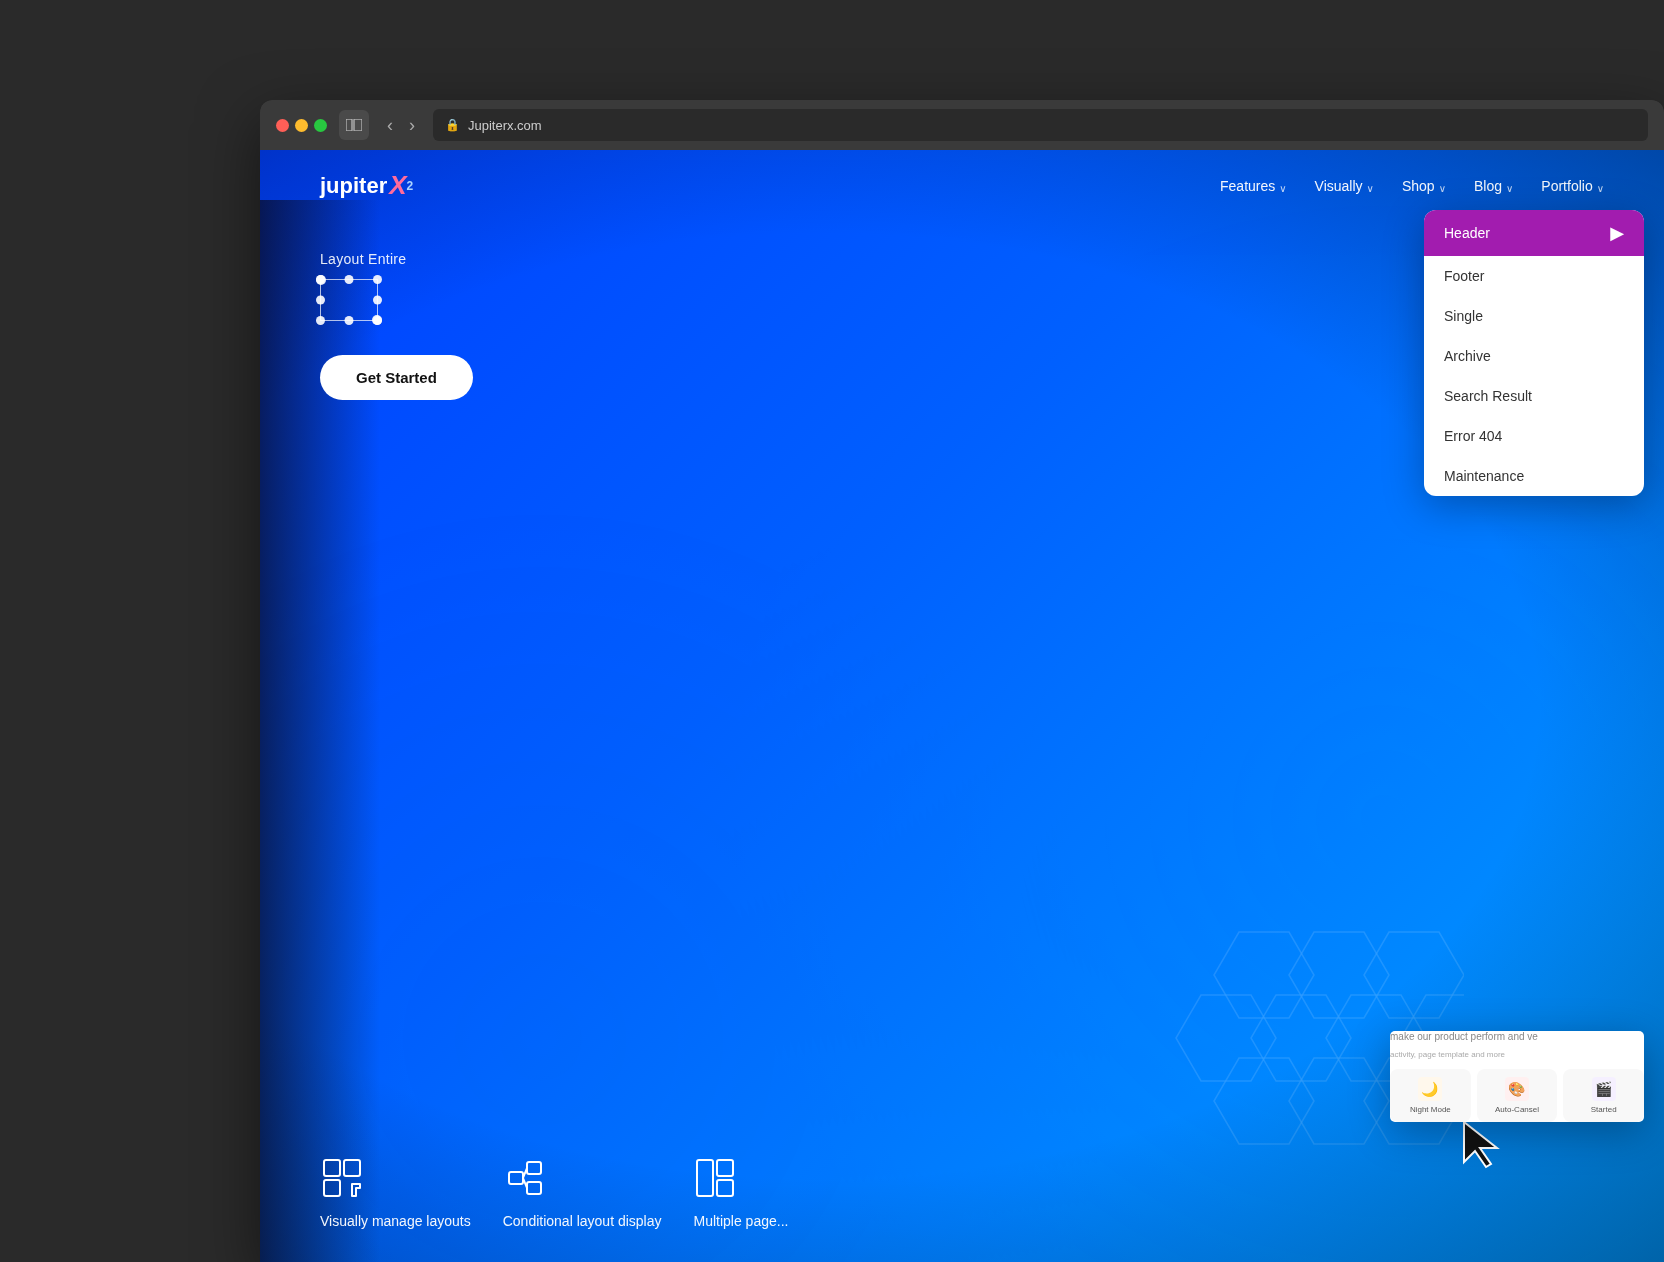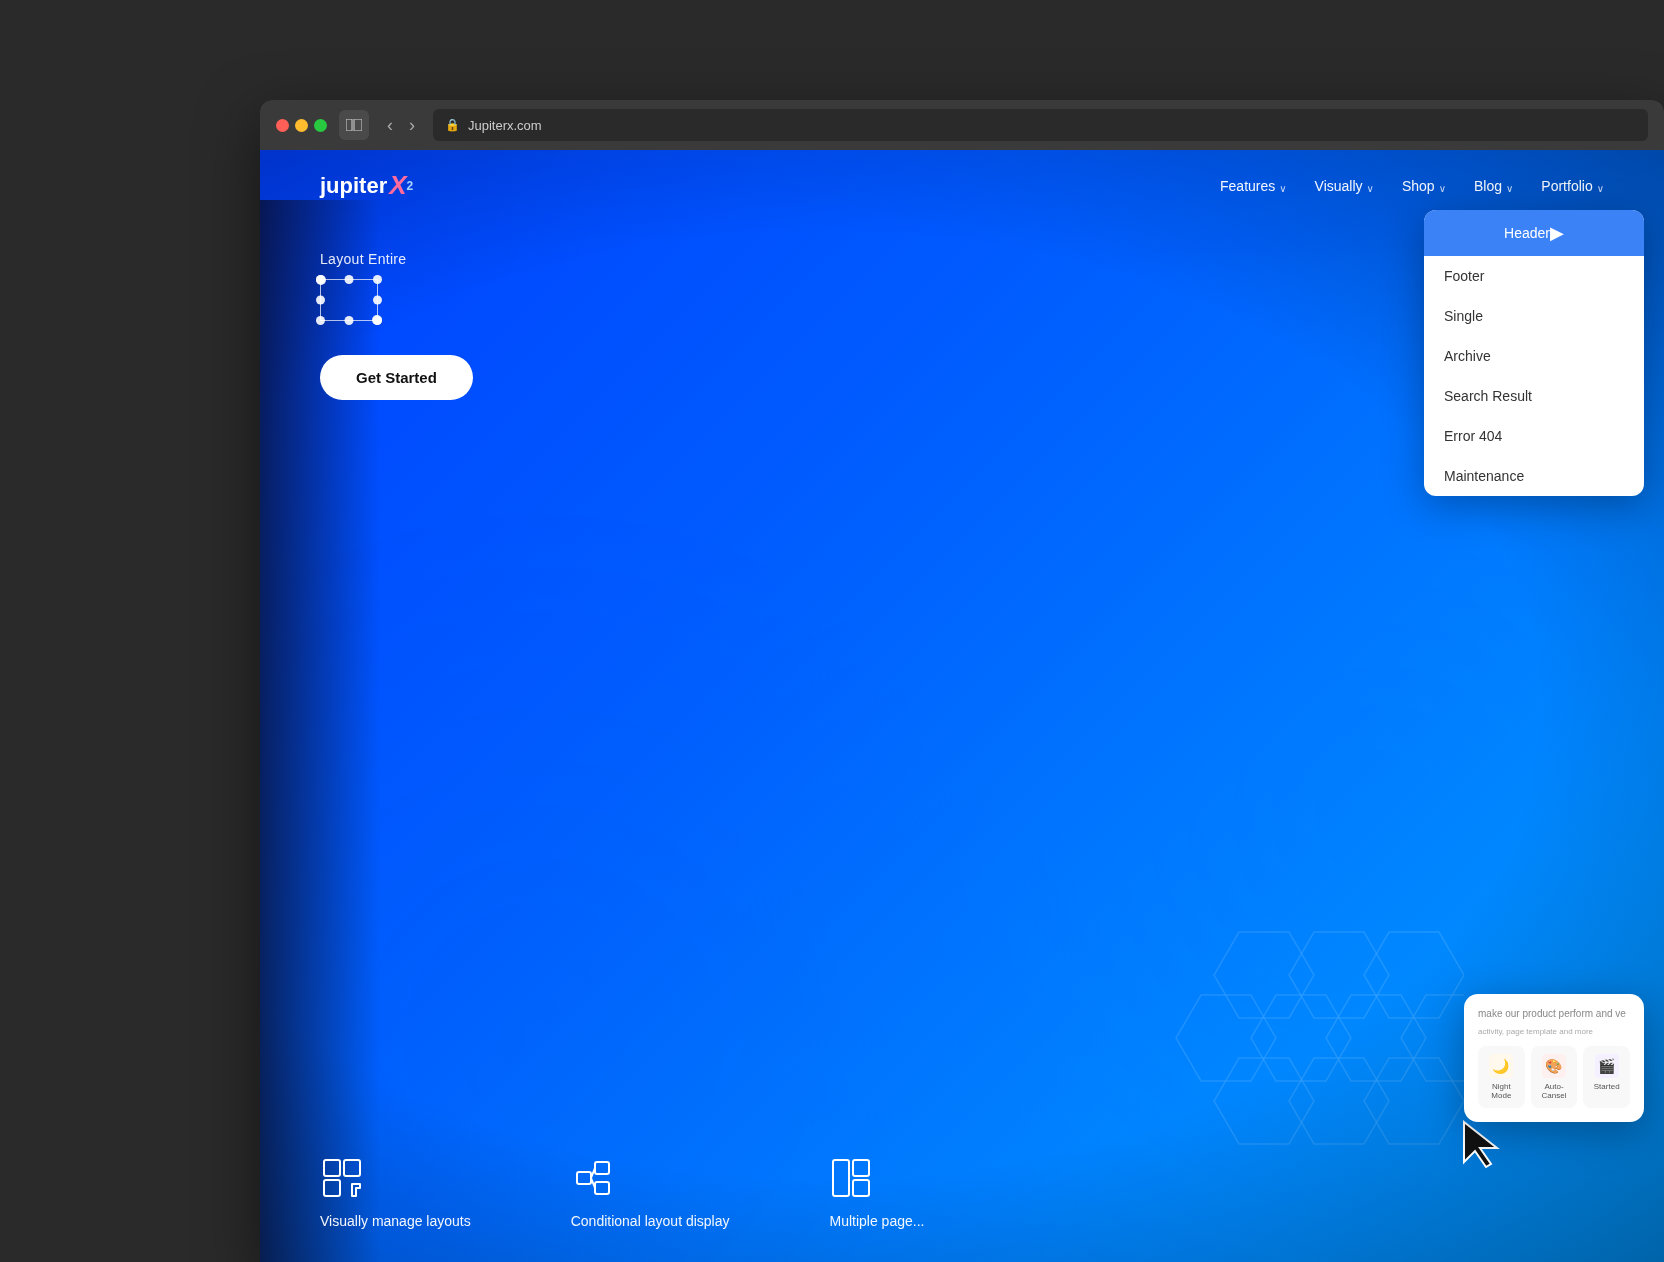--- a/index.html
+++ b/index.html
@@ -267,42 +267,41 @@
     }
 
     .panel-item {
       padding: 12px 20px;
       font-size: 14px;
       cursor: pointer;
       color: #333;
     }
 
     .panel-item.active {
-      background: #3b82f6;
+      background: #a21caf;
       color: white;
       display: flex;
       align-items: center;
-      justify-content: center;
+      justify-content: space-between;
     }
 
     .panel-arrow {
       font-size: 18px;
     }
 
     
     .product-panel {
       position: absolute;
       right: 20px;
       bottom: 140px;
-      width: 180px;
+      width: 254px;
       background: white;
-      border-radius: 14px;
+      border-radius: 5px;
       overflow: hidden;
       box-shadow: 0 10px 40px rgba(0,0,0,0.3);
-      padding: 14px;
       z-index: 30;
     }
 
     .product-panel-title {
       font-size: 10px;
       color: #888;
       margin-bottom: 8px;
       font-weight: 500;
     }
 
@@ -339,21 +338,21 @@
     }
 
     
     .features-row {
       position: absolute;
       bottom: 0;
       left: 0;
       right: 0;
       padding: 30px 60px;
       display: flex;
-      gap: 100px;
+      gap: 32px;
       z-index: 10;
     }
 
     .feature-item {
       display: flex;
       flex-direction: column;
       align-items: flex-start;
       gap: 12px;
       color: white;
     }

